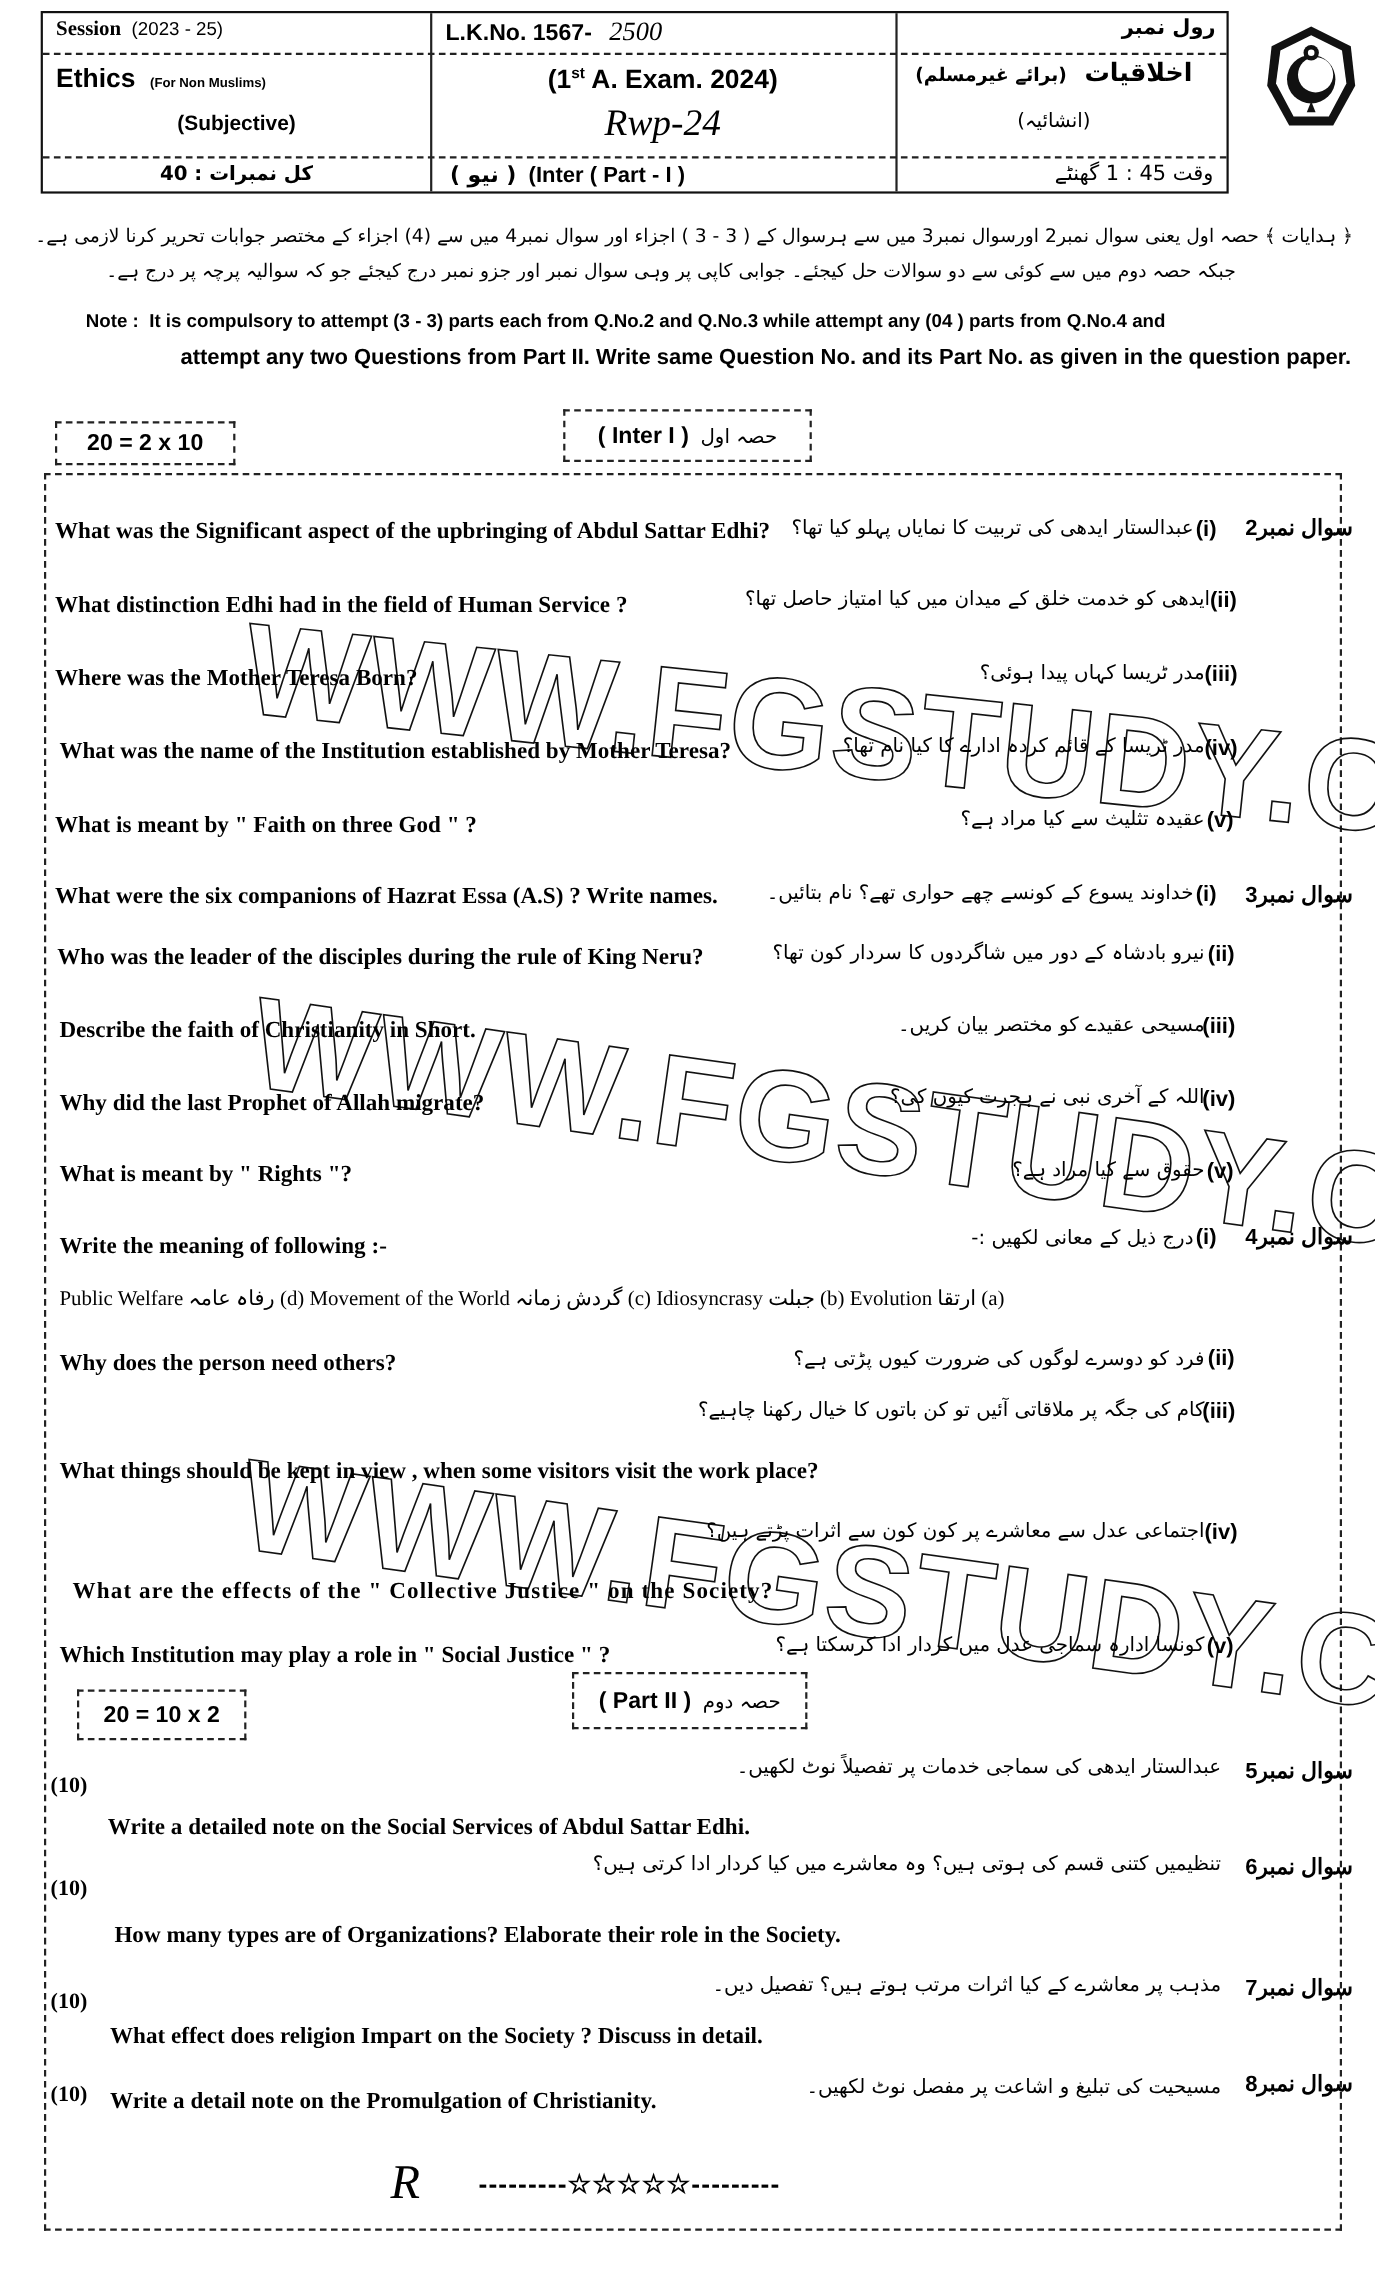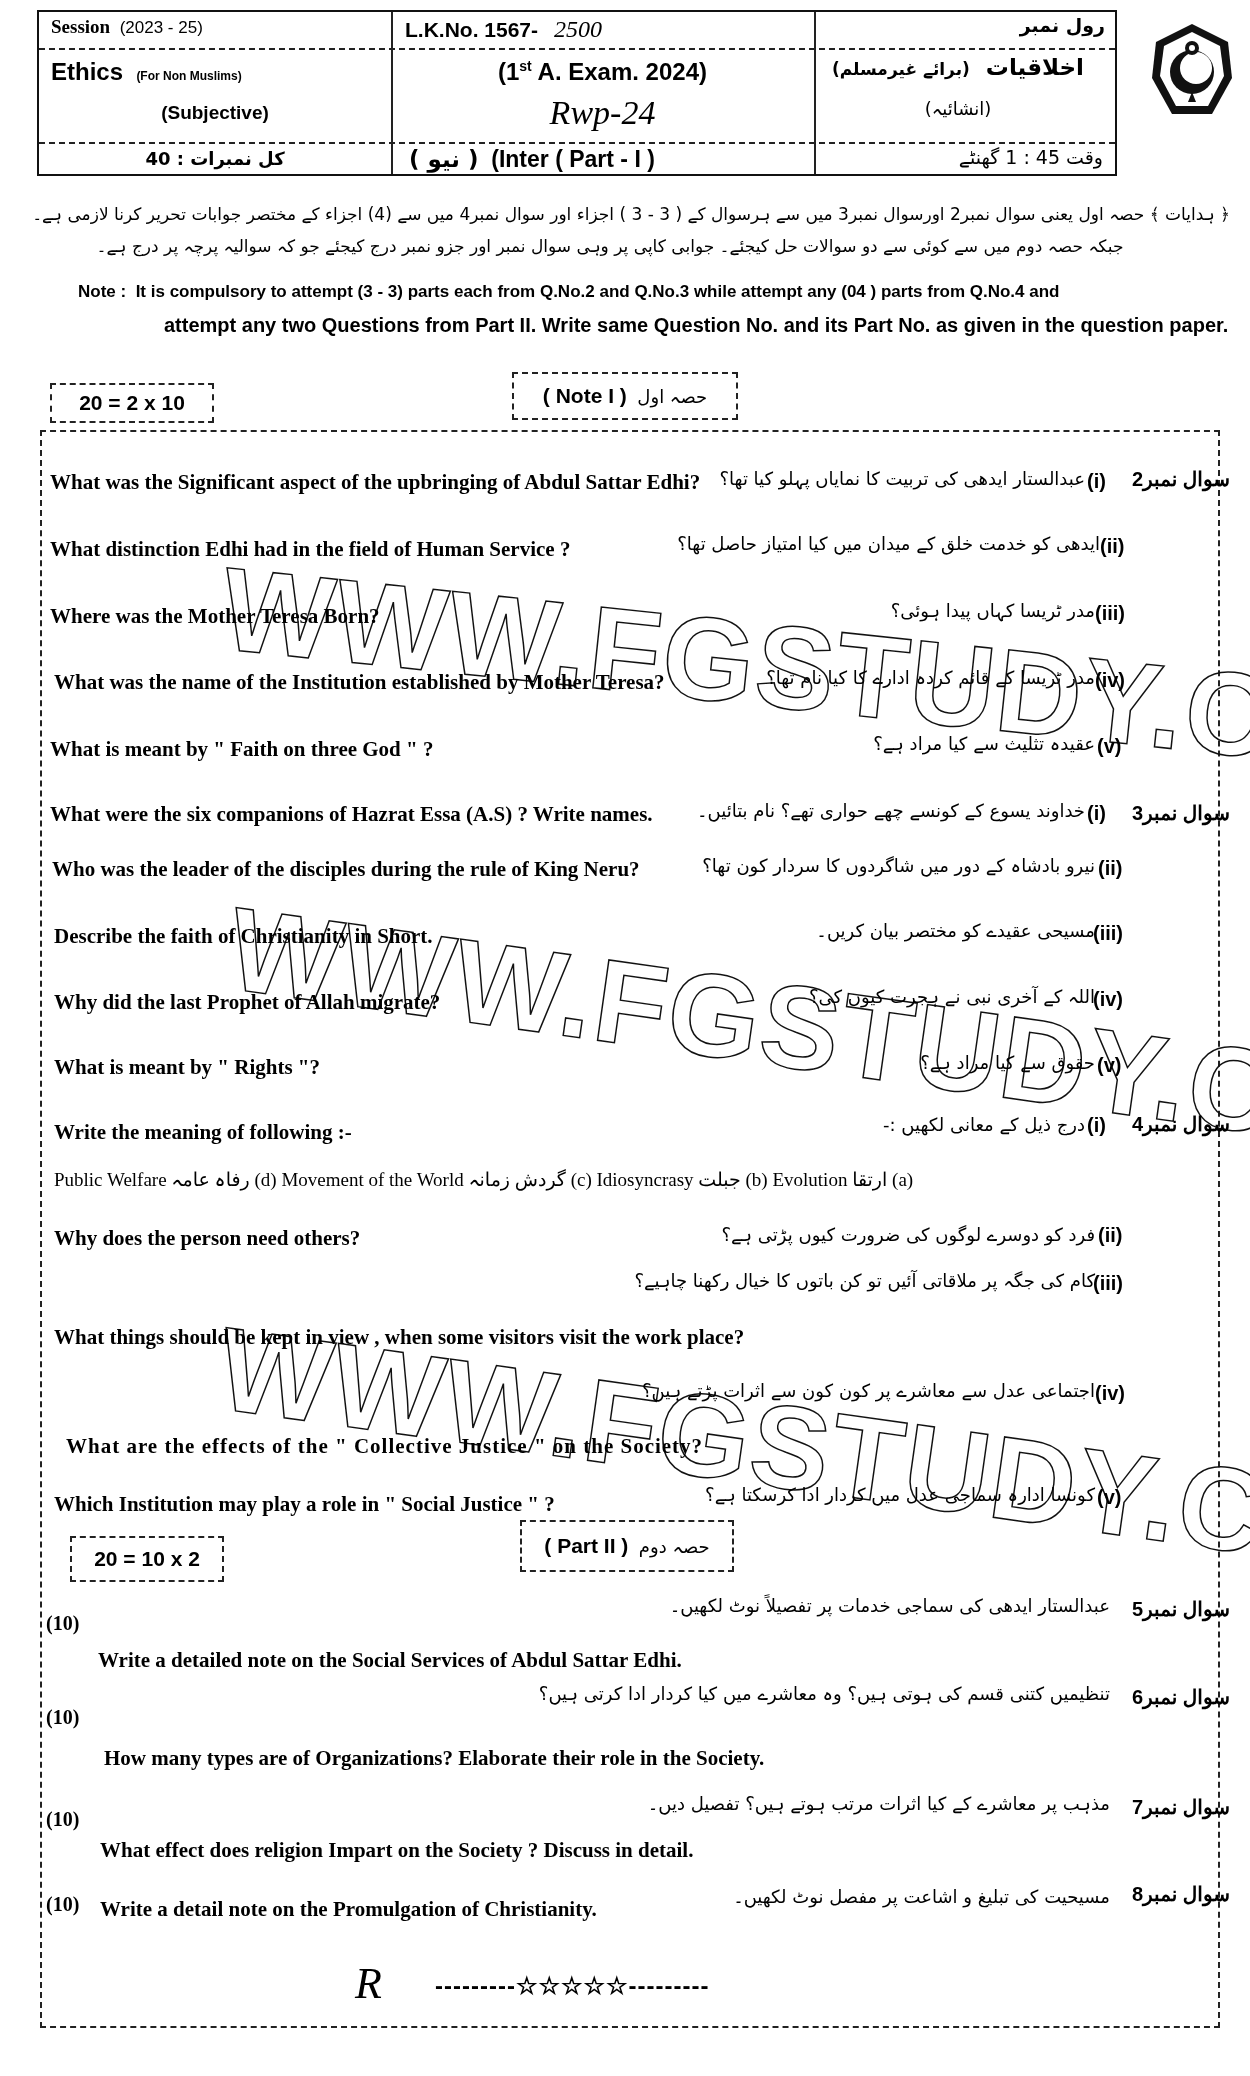--- a/index.html
+++ b/index.html
@@ -48,21 +48,21 @@
     (1<sup style="font-size:14px;">st</sup> A. Exam. 2024)
   </div>
   <div class="hcell serif" style="left:352px; width:423px; text-align:center; top:82px; font-size:34px; font-style:italic;">Rwp-24</div>
 
   <div class="hcell urdu" style="right:12px; width:290px; text-align:center; top:42px; font-size:23px; font-weight:bold;">
     <span>اخلاقیات</span>&nbsp;&nbsp;<span style="font-size:17px;">(برائے غیرمسلم)</span>
   </div>
   <div class="hcell urdu" style="right:12px; width:290px; text-align:center; top:86px; font-size:18px;">(انشائیہ)</div>
 
   <div class="hcell urdu" style="left:0; width:352px; text-align:center; top:136px; font-size:18px; font-weight:bold;">کل نمبرات : 40</div>
-  <div class="hcell sans b" style="left:370px; top:134px; font-size:23px; white-space:nowrap;">
+  <div class="hcell sans b" style="left:370px; top:134px; font-size:20px; white-space:nowrap;">
     <span class="urdu">( نیو )</span>&nbsp;&nbsp;<span>(Inter ( Part - I )</span>
   </div>
   <div class="hcell urdu" style="right:12px; top:134px; font-size:19px; font-weight:normal;">وقت 45 : 1 گھنٹے</div>
 </div>
 
 <div class="abs" style="left:1150px; top:22px; width:84px; height:96px;">
   <svg width="84" height="96" viewBox="0 0 84 96">
     <polygon points="42,2 78,20 82,56 62,92 22,92 2,56 6,20" fill="#111"></polygon>
     <polygon points="42,10 70,24 74,54 58,84 26,84 10,54 14,24" fill="#fff"></polygon>
     <circle cx="42" cy="50" r="22" fill="#111"></circle>
@@ -75,21 +75,21 @@
 
 <div class="abs urdu" style="left:60px; width:1170px; top:204px; font-size:17px; text-align:center; white-space:nowrap;">﴿ ہدایات ﴾ حصہ اول یعنی سوال نمبر2 اورسوال نمبر3 میں سے ہرسوال کے ( 3 - 3 ) اجزاء اور سوال نمبر4 میں سے (4) اجزاء کے مختصر جوابات تحریر کرنا لازمی ہے۔</div>
 <div class="abs urdu" style="left:60px; width:1100px; top:236px; font-size:17px; text-align:center; white-space:nowrap;">جبکہ حصہ دوم میں سے کوئی سے دو سوالات حل کیجئے۔ جوابی کاپی پر وہی سوال نمبر اور جزو نمبر درج کیجئے جو کہ سوالیہ پرچہ پر درج ہے۔</div>
 <div class="abs sans b" style="left:78px; top:282px; font-size:17px; white-space:nowrap;">
   <span>Note :</span>&nbsp;&nbsp;<span>It is compulsory to attempt (3 - 3) parts each  from Q.No.2  and Q.No.3 while attempt any (04 ) parts from Q.No.4  and</span>
 </div>
 <div class="abs sans b" style="left:164px; top:314px; font-size:20px; white-space:nowrap;">attempt any two Questions from Part II. Write same Question No. and its Part No. as given in the question paper.</div>
 
 <div class="abs dash sans b" style="left:50px; top:383px; width:160px; height:36px; line-height:36px; text-align:center; font-size:21px;">20 = 2 x 10</div>
 <div class="abs dash" style="left:512px; top:372px; width:222px; height:44px; line-height:44px; text-align:center; font-size:21px;">
-  <span class="sans b">( Note I )</span>&nbsp;&nbsp;<span class="urdu" style="font-size:18px;">حصہ اول</span>
+  <span class="sans b">( Inter I )</span>&nbsp;&nbsp;<span class="urdu" style="font-size:18px;">حصہ اول</span>
 </div>
 
 <div class="abs dash" style="left:40px; top:430px; width:1180px; height:1598px; box-sizing:border-box;"></div>
 
 <div class="watermark" style="left:230px; top:540px; font-size:118px; transform:rotate(6deg); transform-origin:left top;">WWW.FGSTUDY.COM</div>
 <div class="watermark" style="left:240px; top:880px; font-size:118px; transform:rotate(8deg); transform-origin:left top;">WWW.FGSTUDY.COM</div>
 <div class="watermark" style="left:230px; top:1300px; font-size:118px; transform:rotate(8deg); transform-origin:left top;">WWW.FGSTUDY.COM</div>
 
 <div class="qnum urdu" style="right:20px; top:467px;">سوال نمبر2</div>
 <div class="q-en" style="left:50px; top:470px;">What was the Significant aspect of the upbringing of Abdul Sattar Edhi?</div>

